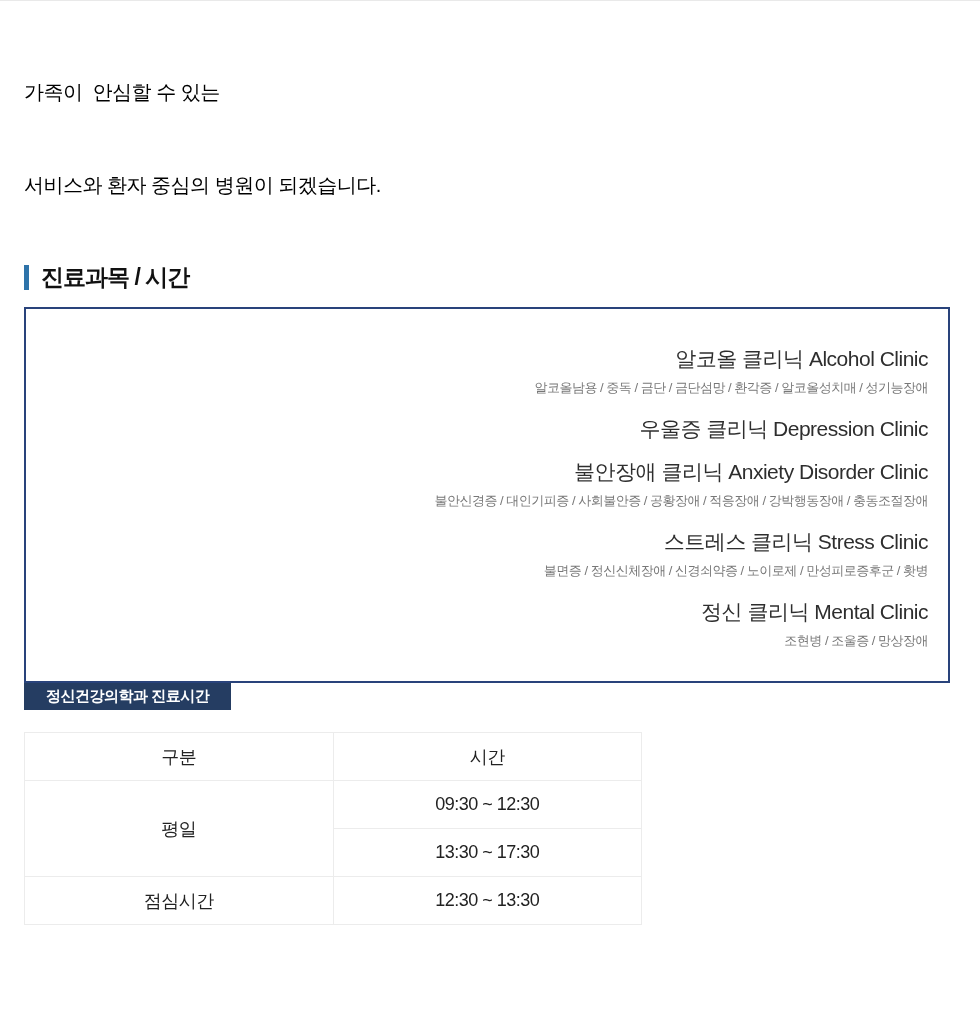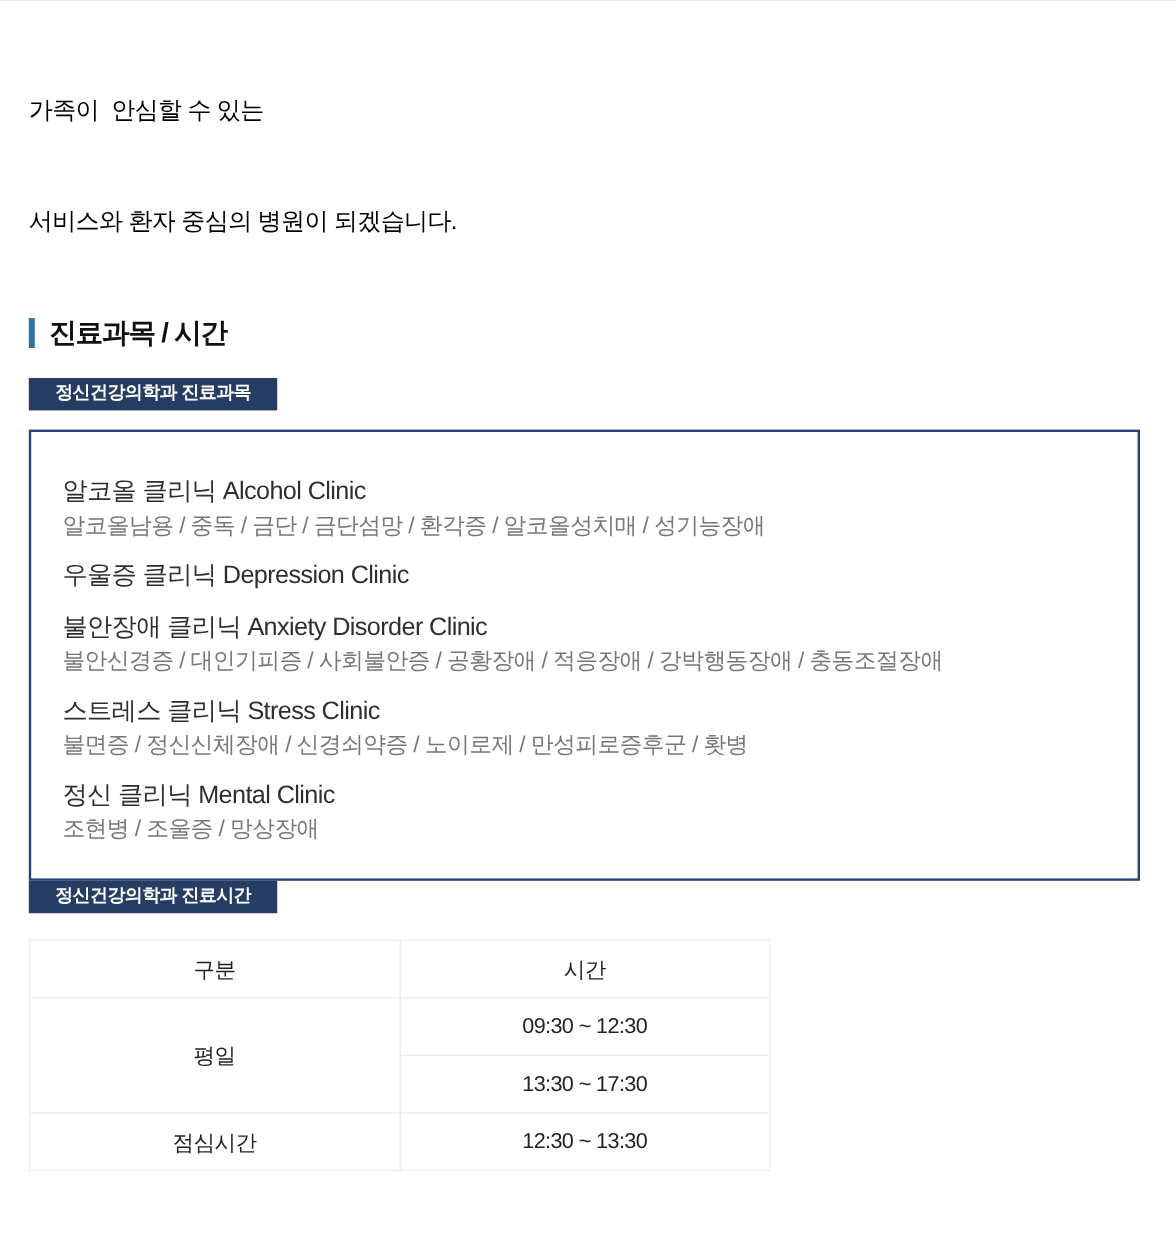--- a/index.html
+++ b/index.html
@@ -25,25 +25,25 @@
   .heading-bar{width:5px;height:25px;background:var(--heading-bar-blue);margin-right:12px;flex:0 0 auto;}
   .section-heading .title{font-size:23px;font-weight:700;color:#111;letter-spacing:-1px;}
 
   .badge{display:inline-block;background:var(--badge-navy);color:#fff;
     font-size:15px;font-weight:700;letter-spacing:-0.5px;
     padding:5px 22px 6px;line-height:16px;}
   .badge.first{margin-top:24px;}
   .badge.second{}
 
   .clinic-box{margin-top:16px;border:2px solid var(--box-border-navy);
-    background:#fff;padding:36px 20px 28px 26px;}
+    background:#fff;padding:36px 20px 28px 26px;text-align:right;}
   .clinic{margin-bottom:15px;}
   .clinic:last-child{margin-bottom:0;}
   .clinic-title{font-size:21px;font-weight:500;color:#2e2e2e;line-height:28px;letter-spacing:-0.5px;}
-  .clinic-details{font-size:19px;color:#777;line-height:24px;margin-top:3px;letter-spacing:-0.5px;}
+  .clinic-details{font-size:13px;color:#777;line-height:24px;margin-top:3px;letter-spacing:-0.5px;}
 
   table.hours{margin-top:22px;border-collapse:collapse;width:618px;table-layout:fixed;}
   table.hours th,table.hours td{
     border:1px solid var(--table-border);
     height:48px;text-align:center;vertical-align:middle;
     font-size:18px;font-weight:400;color:#222;letter-spacing:-0.5px;
     background:#fff;padding:0;
   }
 </style>
 </head>
@@ -54,23 +54,20 @@
   <div class="tagline">
     <div>가족이  안심할 수 있는</div>
     <div>서비스와 환자 중심의 병원이 되겠습니다.</div>
   </div>
 
   <div class="section-heading">
     <span class="heading-bar"></span>
     <span class="title">진료과목 / 시간</span>
   </div>
 
-  <div>
-    <span class="badge first">정신건강의학과 진료과목</span>
-  </div>
 
   <div class="clinic-box">
     <div class="clinic">
       <div class="clinic-title">알코올 클리닉 Alcohol Clinic</div>
       <div class="clinic-details">알코올남용 / 중독 / 금단 / 금단섬망 / 환각증 / 알코올성치매 / 성기능장애</div>
     </div>
     <div class="clinic">
       <div class="clinic-title">우울증 클리닉 Depression Clinic</div>
     </div>
     <div class="clinic">

